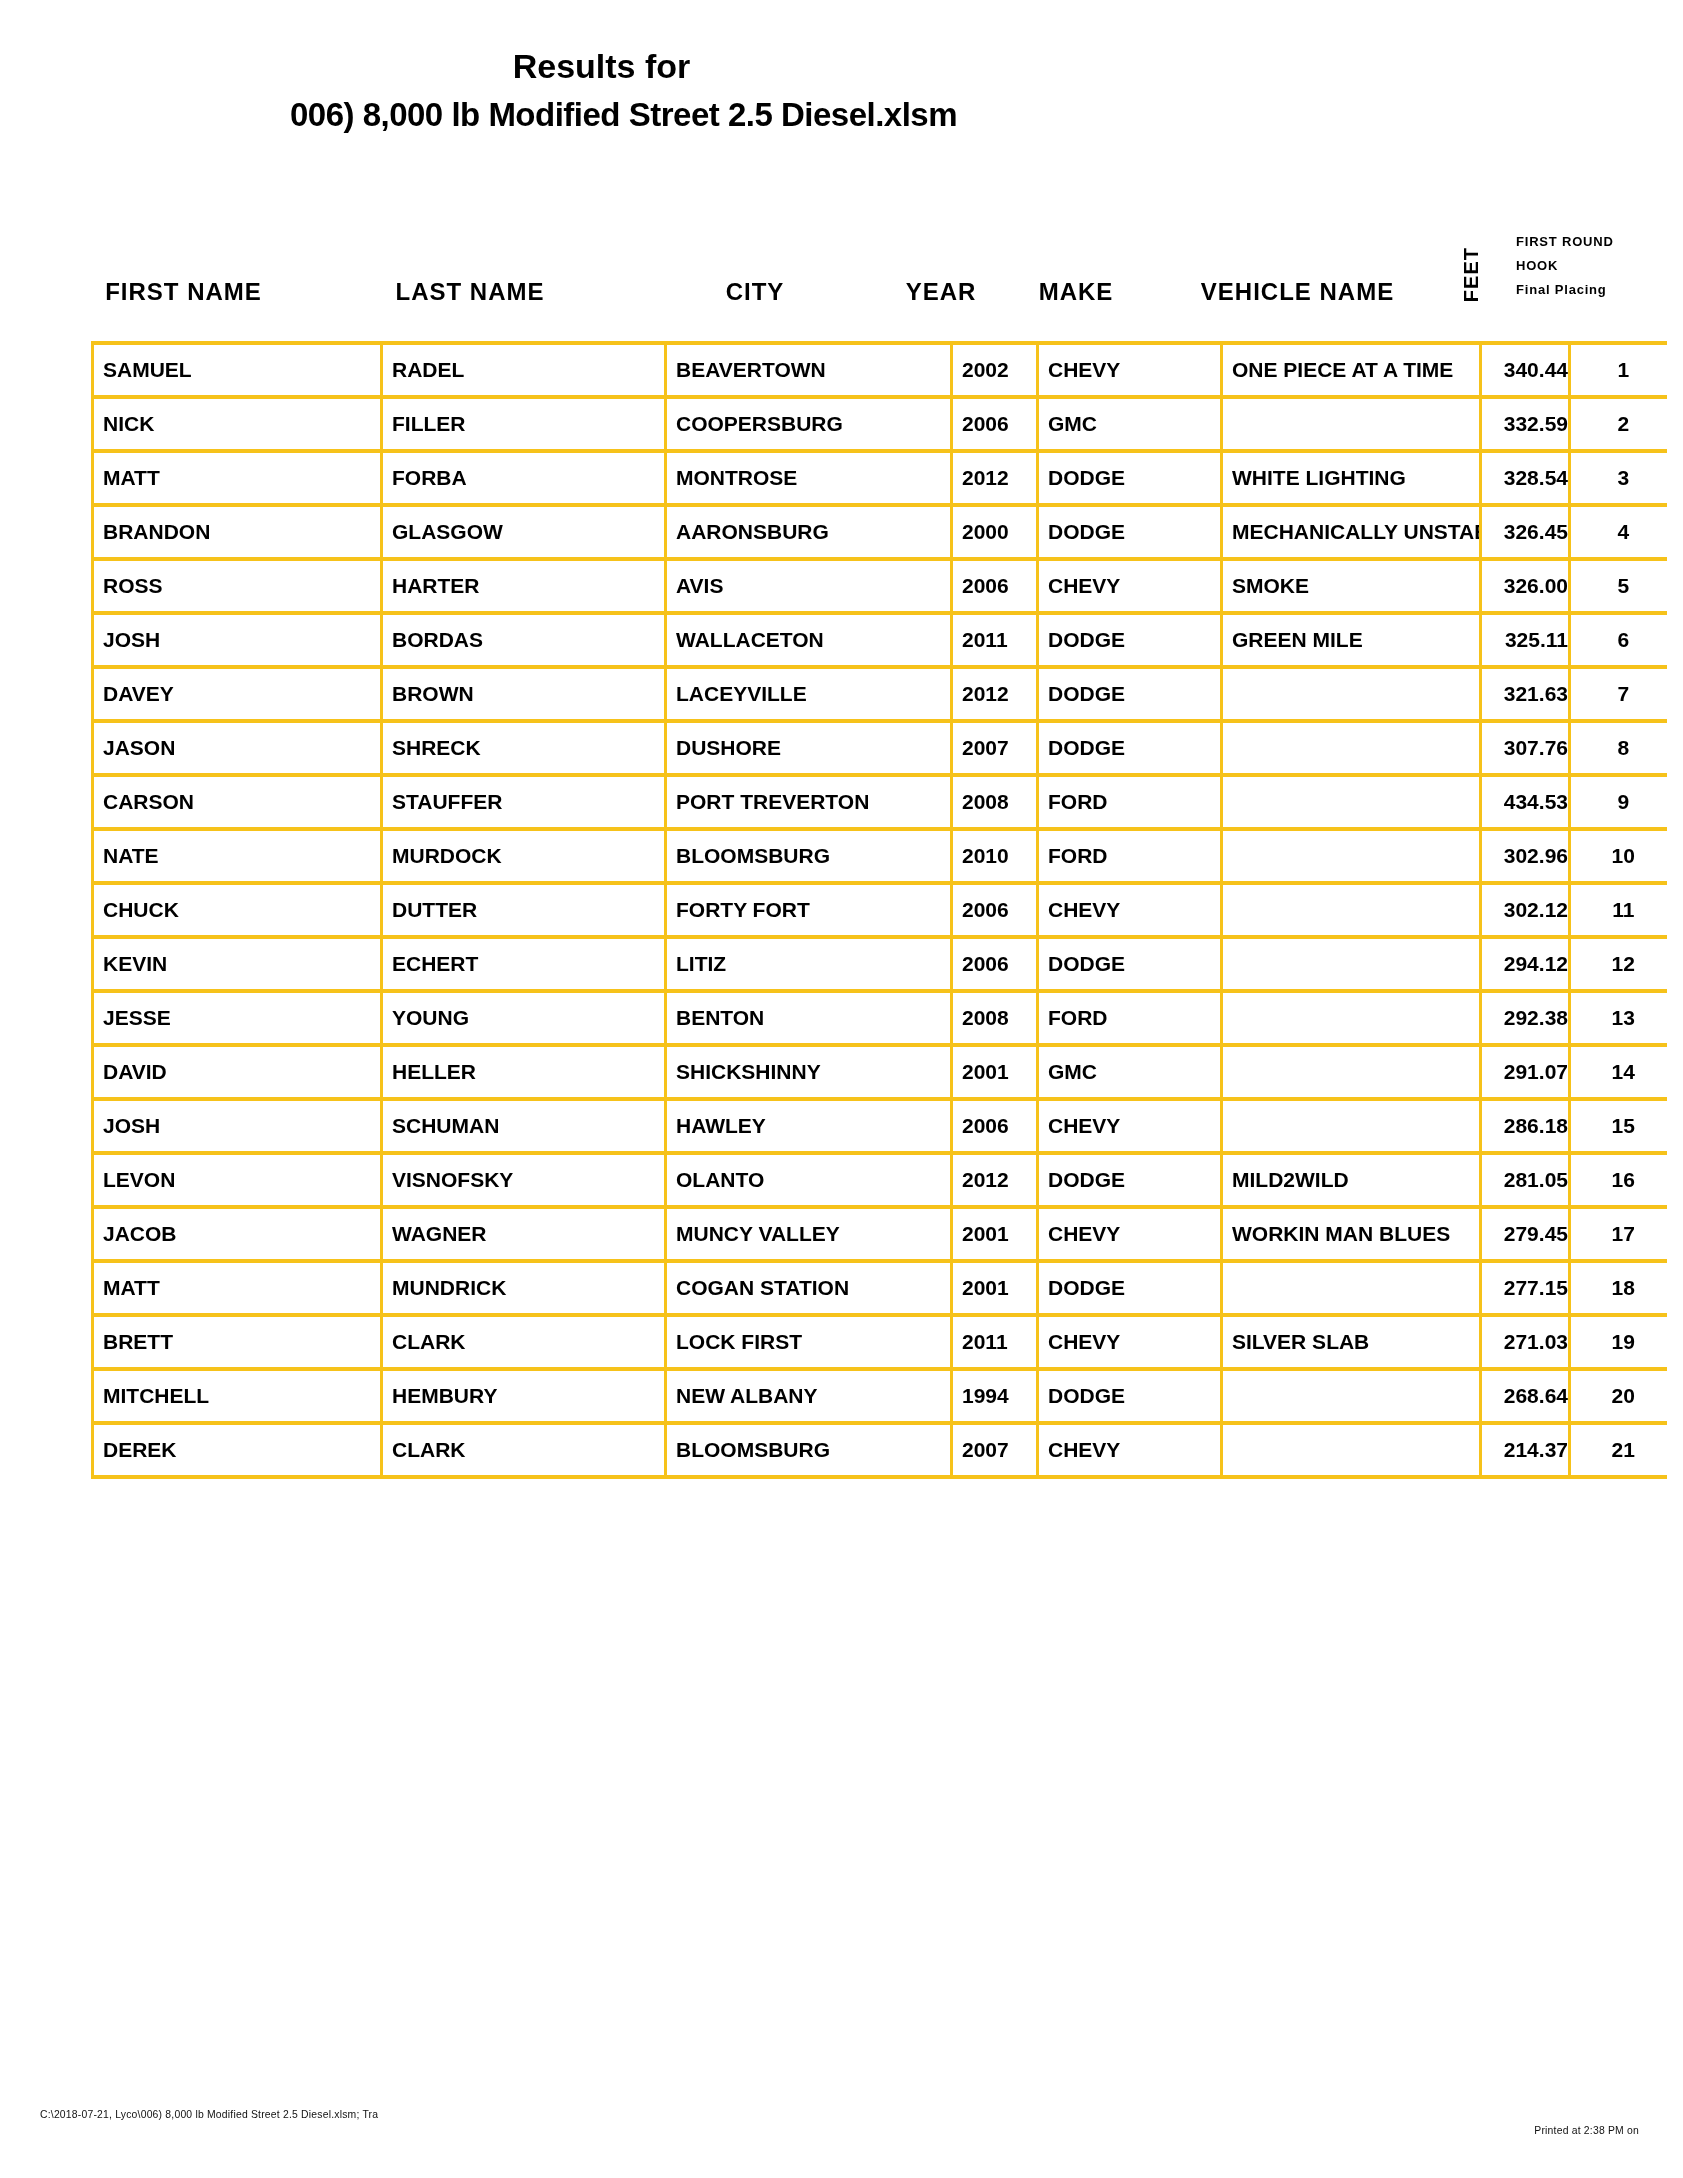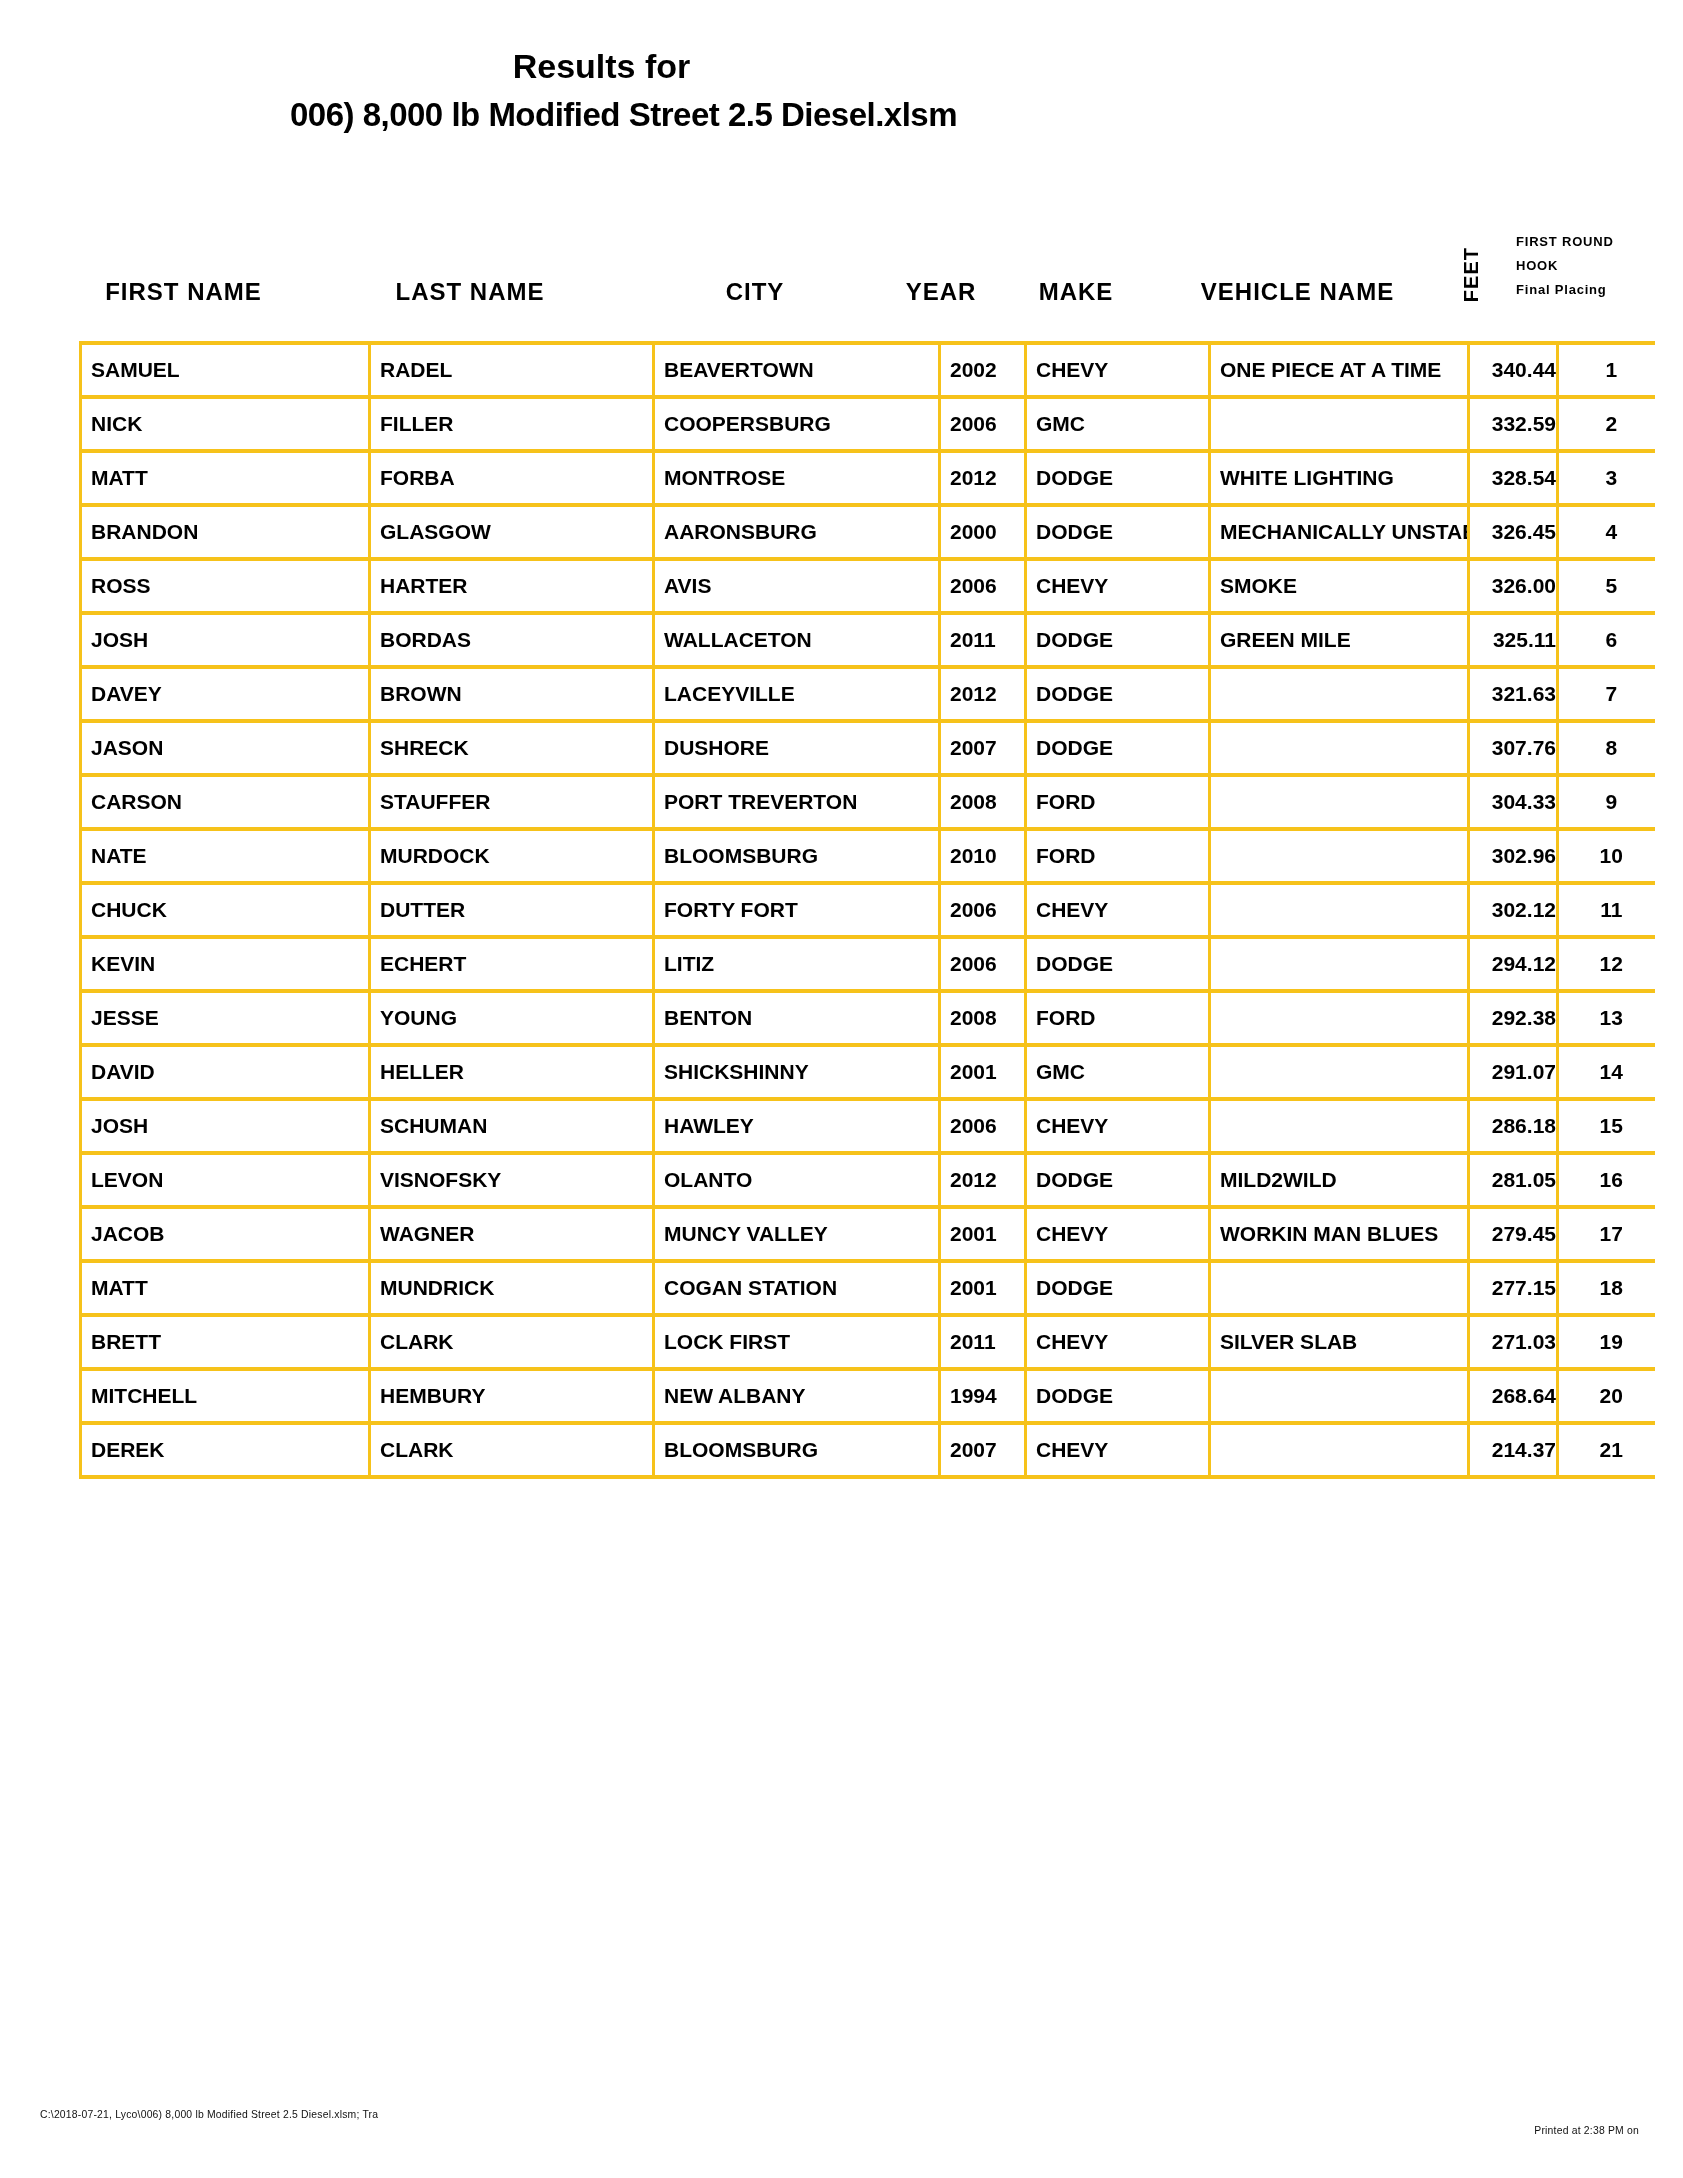--- a/index.html
+++ b/index.html
@@ -38,21 +38,21 @@
     transform: rotate(180deg);
     font-size: 20px; font-weight: bold; letter-spacing: 1px;
     margin-bottom: 40px;
   }
   .col-head-placing {
     font-size: 13px; font-weight: bold; letter-spacing: 0.8px;
     line-height: 24px; text-align: left; margin-bottom: 40px; white-space: nowrap;
   }
 
   
-  .table-wrap { position: absolute; top: 341px; left: 0; padding-left: 40px; }
+  .table-wrap { position: absolute; top: 341px; left: 12px; padding-left: 40px; }
   table.results {
     border-collapse: collapse; table-layout: fixed;
     margin-left: 39px; width: 1575px;
     border-top: 4px solid var(--gold);
   }
   table.results td {
     height: 50px;
     border-bottom: 4px solid var(--gold);
     border-right: 3px solid var(--gold);
     font-size: 21px; font-weight: bold;
@@ -199,21 +199,21 @@
     <td class="cell-placing">8</td>
   </tr>
 
   <tr>
     <td>CARSON</td>
     <td>STAUFFER</td>
     <td>PORT TREVERTON</td>
     <td>2008</td>
     <td>FORD</td>
     <td></td>
-    <td class="cell-feet">304.33</td>
+    <td class="cell-feet">434.53</td>
     <td class="cell-placing">9</td>
   </tr>
 
   <tr>
     <td>NATE</td>
     <td>MURDOCK</td>
     <td>BLOOMSBURG</td>
     <td>2010</td>
     <td>FORD</td>
     <td></td>

